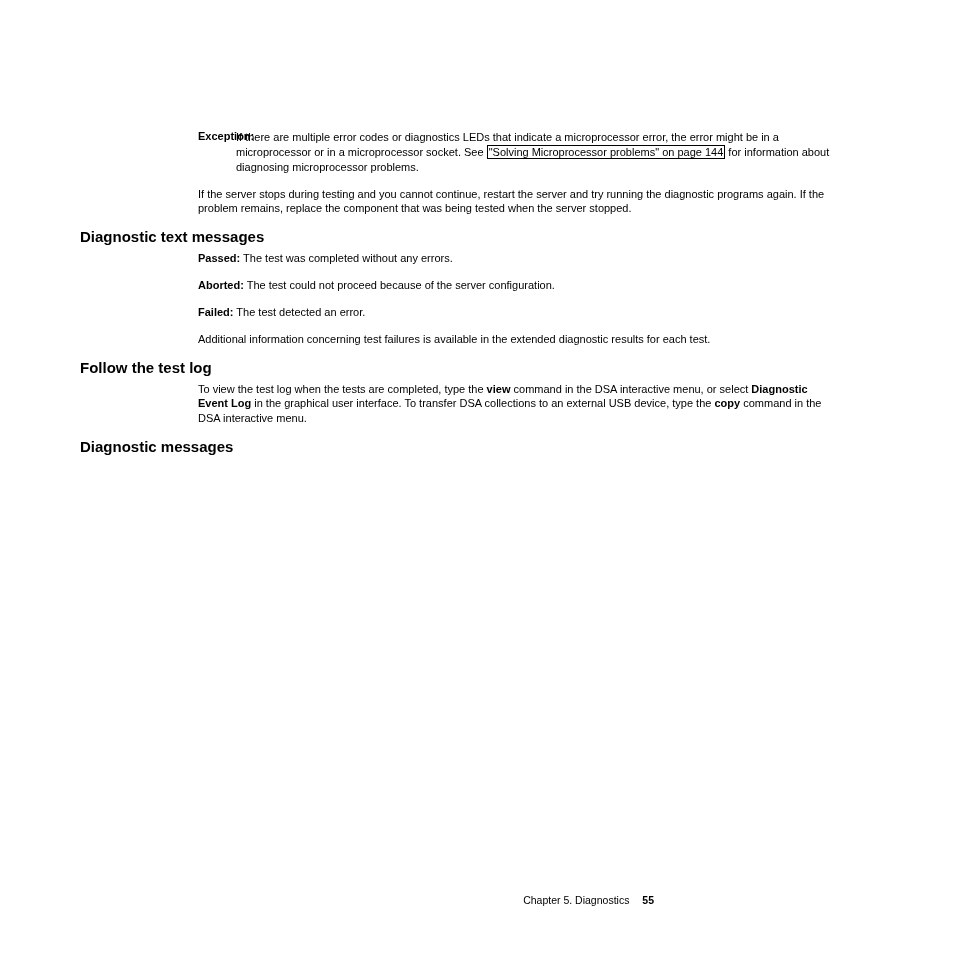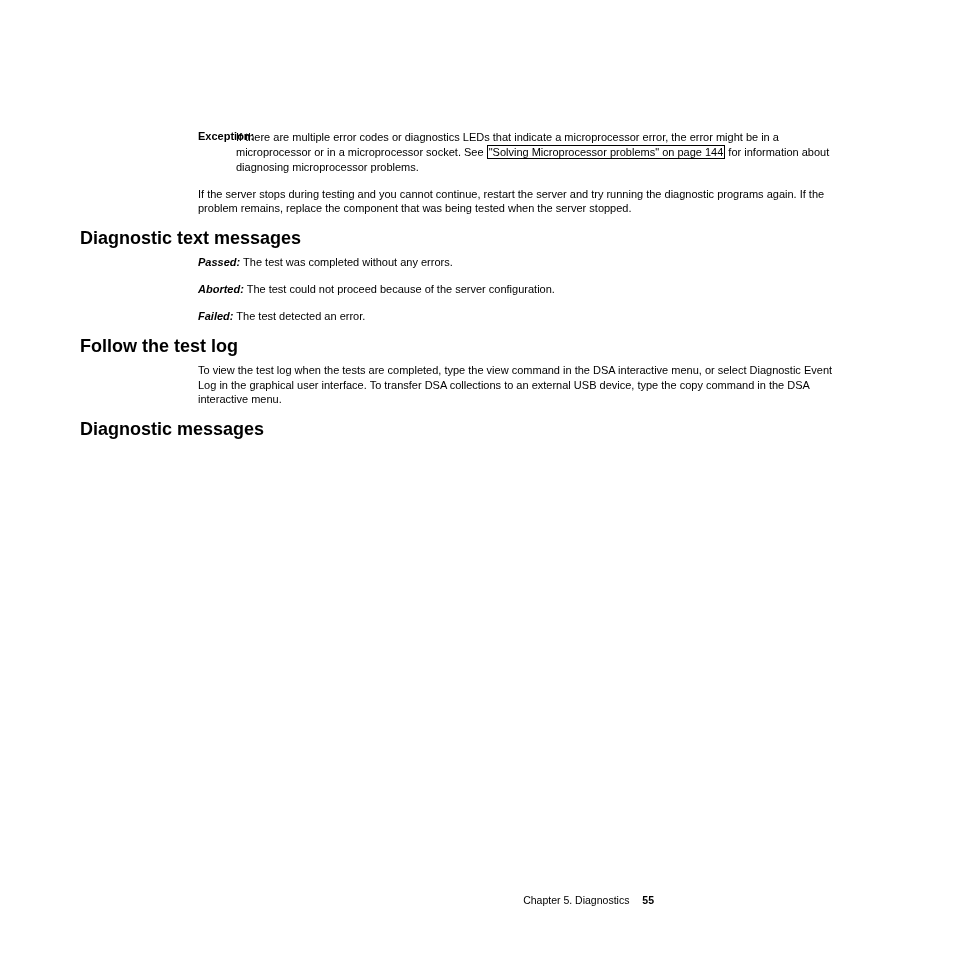--- a/index.html
+++ b/index.html
@@ -38,41 +38,40 @@
     text-decoration: none;
     border: 1px solid #000;
     padding: 0 1px;
   }
   .para {
     margin-left: 118px;
     line-height: 1.35;
     margin-bottom: 12px;
   }
   .section-heading {
-    font-size: 18px;
+    font-size: 15px;
     font-weight: bold;
     margin-top: 10px;
     margin-bottom: 6px;
   }
   .indent-para {
     margin-left: 118px;
     line-height: 1.35;
     margin-bottom: 12px;
   }
   .result-line {
     margin-left: 118px;
     line-height: 1.35;
     margin-bottom: 12px;
   }
   .result-label {
     font-weight: bold;
-    font-style: italic;
   }
   .bold {
-    font-weight: normal;
+    font-weight: bold;
   }
   .footer {
     position: absolute;
     bottom: 48px;
     right: 300px;
     font-size: 10.5px;
   }
   .footer-page {
     font-weight: bold;
     margin-left: 10px;
@@ -97,20 +96,21 @@
   <div class="result-line">
     <span class="result-label">Passed:</span><span> The test was completed without any errors.</span>
   </div>
   <div class="result-line">
     <span class="result-label">Aborted:</span><span> The test could not proceed because of the server configuration.</span>
   </div>
   <div class="result-line">
     <span class="result-label">Failed:</span><span> The test detected an error.</span>
   </div>
 
+  <div class="indent-para">Additional information concerning test failures is available in the extended diagnostic results for each test.</div>
 
   <div class="section-heading">Follow the test log</div>
   <div class="indent-para">
     <span>To view the test log when the tests are completed, type the </span><span class="bold">view</span><span> command in the DSA interactive menu, or select </span><span class="bold">Diagnostic Event Log</span><span> in the graphical user interface. To transfer DSA collections to an external USB device, type the </span><span class="bold">copy</span><span> command in the DSA interactive menu.</span>
   </div>
 
   <div class="section-heading">Diagnostic messages</div>
 
 </div>
 

